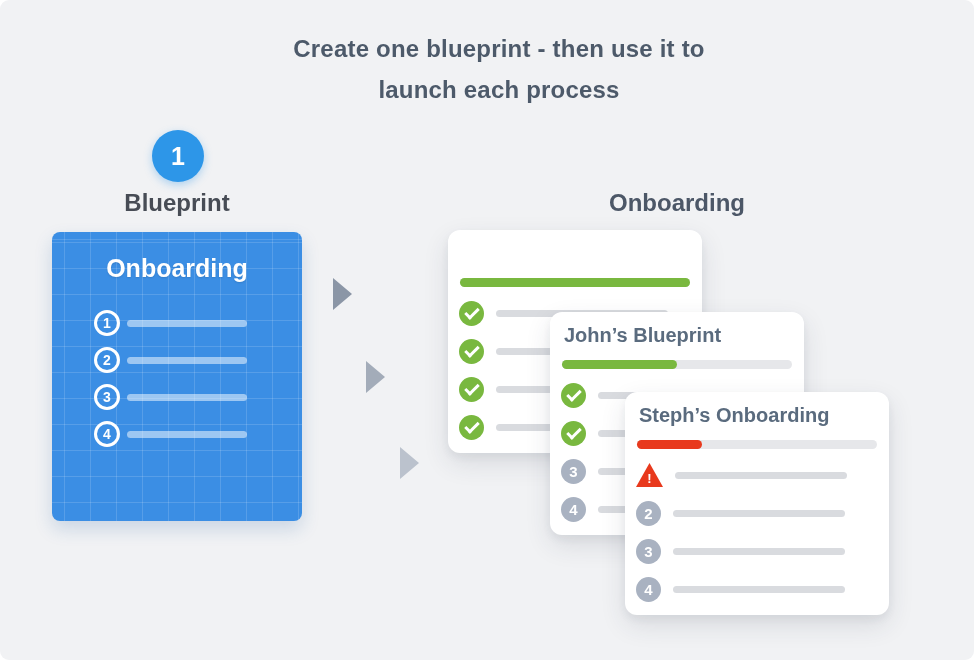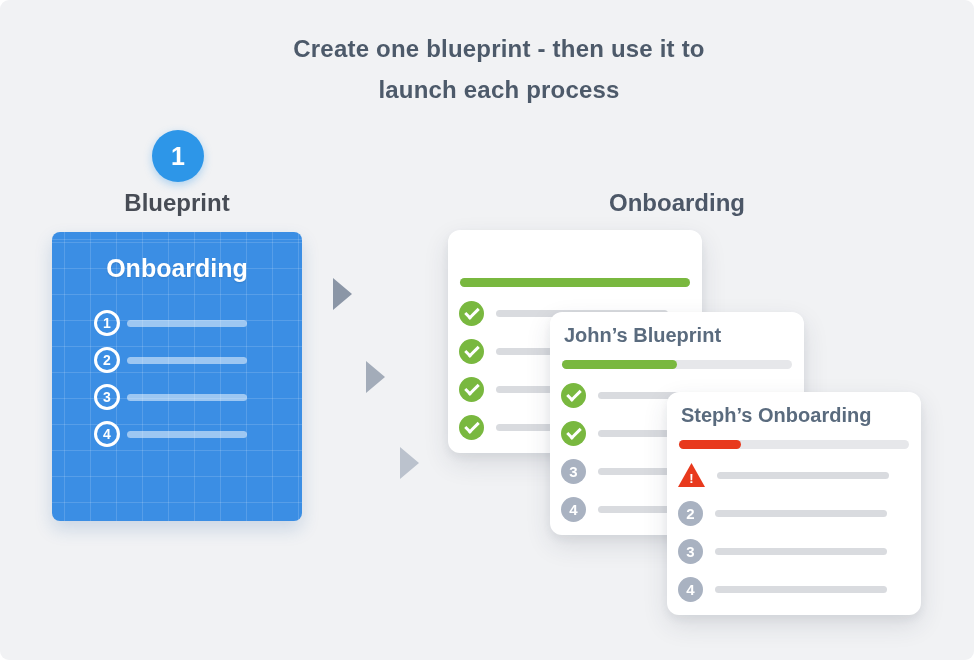--- a/index.html
+++ b/index.html
@@ -67,21 +67,21 @@
   .arrow.a2{left:366px;top:361px;}
   .arrow.a3{left:400px;top:447px;}
   
   .card{
     position:absolute;width:254px;height:223px;
     background:#ffffff;border-radius:12px;
     box-shadow:0 4px 8px rgba(40,50,70,.06),0 10px 26px rgba(40,50,70,.12);
   }
   .card.andy{left:448px;top:230px;z-index:1;}
   .card.john{left:550px;top:312px;z-index:2;}
-  .card.steph{left:667px;top:392px;z-index:3;}
+  .card.steph{left:625px;top:392px;z-index:3;padding-left:10px;}
   .card-title{
     position:absolute;top:12px;left:14px;right:10px;
     font-size:20px;font-weight:700;color:#5a6b7e;
     white-space:nowrap;overflow:hidden;
   }
   .bar{
     position:absolute;top:48px;left:12px;right:12px;height:9px;
     background:#e6e7ea;border-radius:5px;
   }
   .fill{height:100%;border-radius:5px;}

